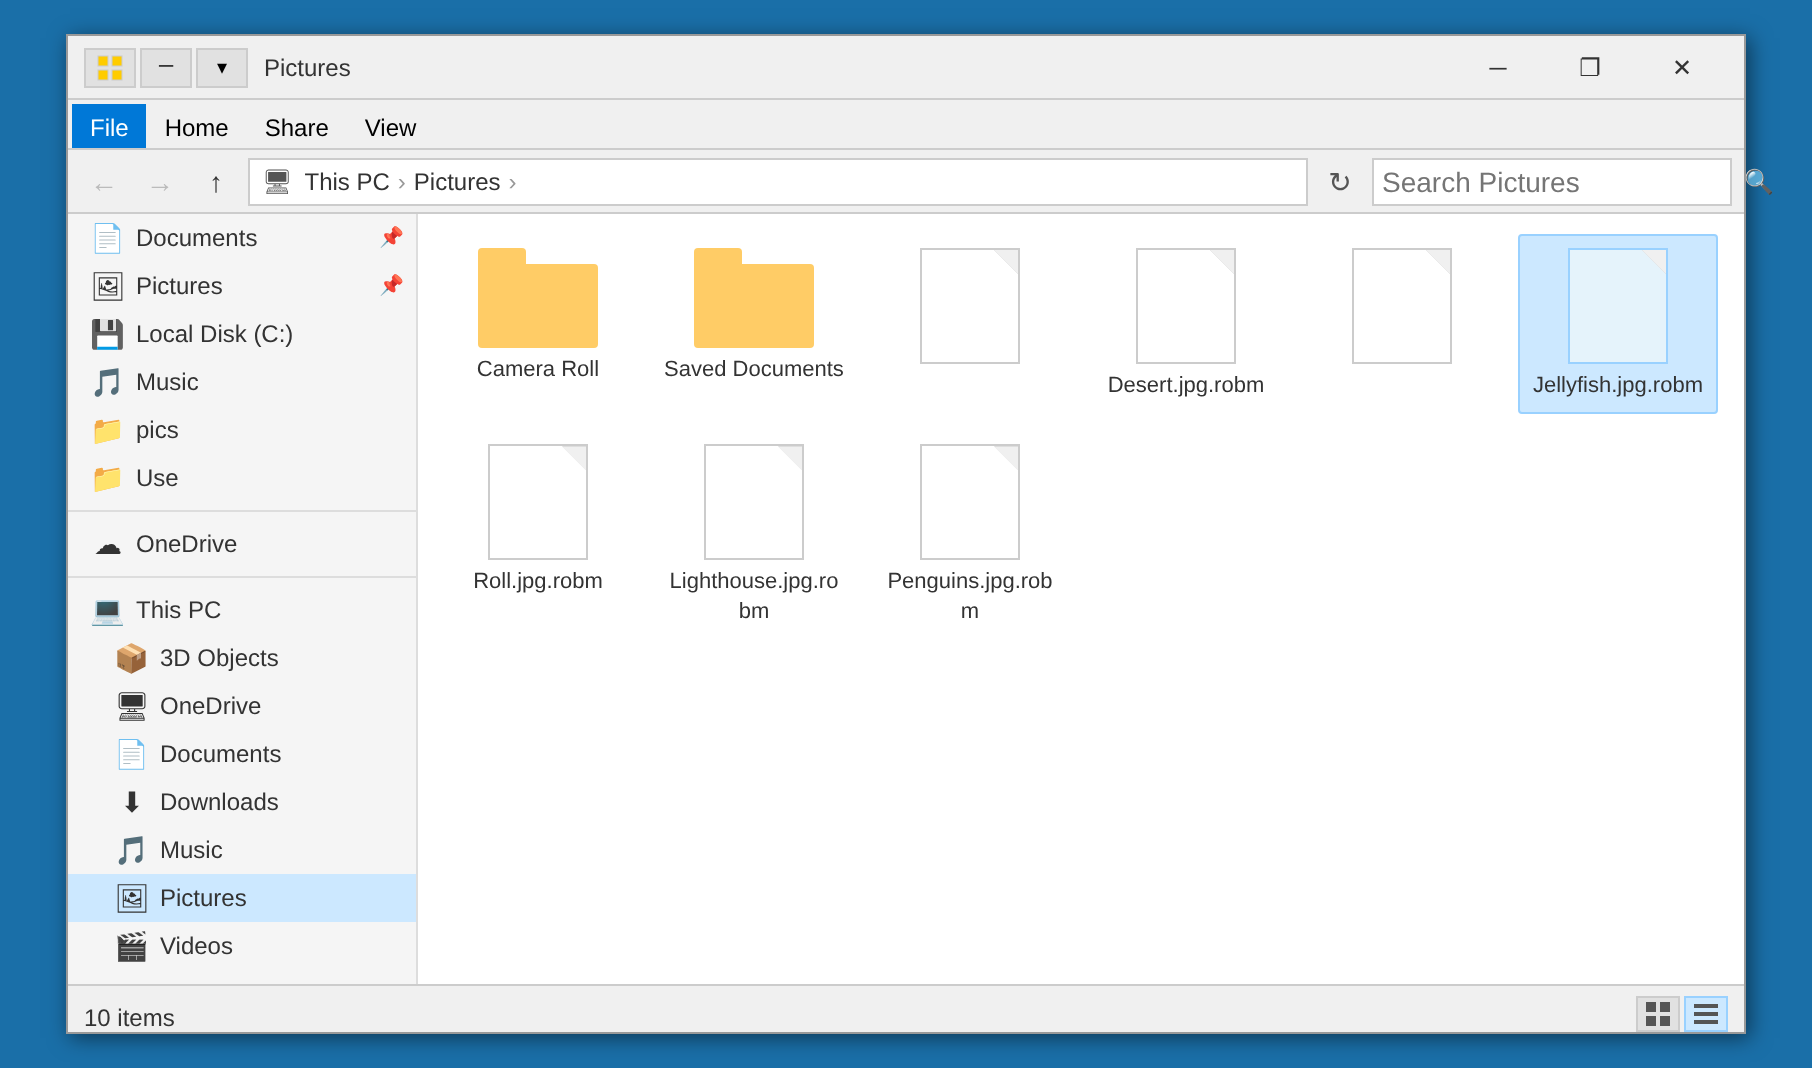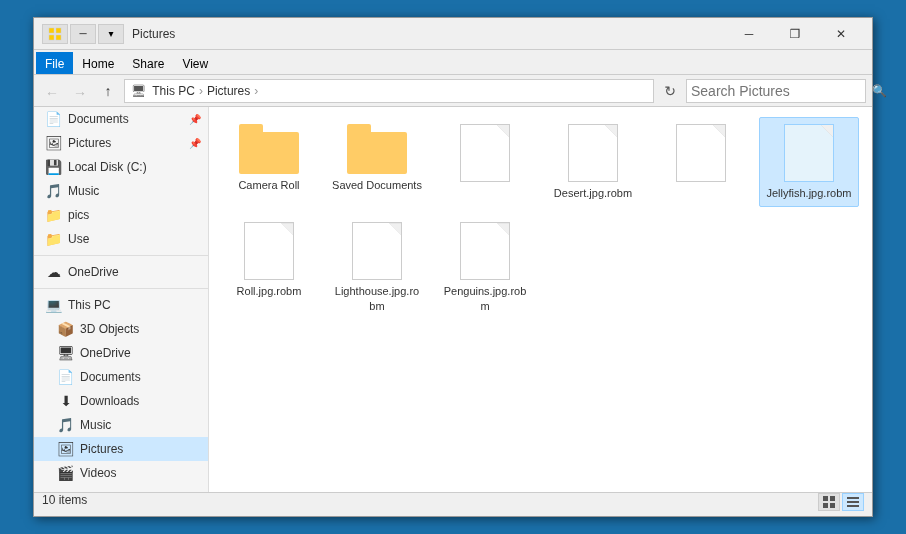--- a/index.html
+++ b/index.html
@@ -312,21 +312,21 @@
       word-break: break-word;
       line-height: 1.3;
     }
 
     
     .status-bar {
       height: 24px;
       background: #f0f0f0;
       border-top: 1px solid #ccc;
       display: flex;
-      align-items: flex-start;
+      align-items: flex-end;
       padding: 0 8px;
       font-size: 12px;
       color: #333;
       justify-content: space-between;
     }
     .view-toggles {
       display: flex;
       gap: 2px;
     }
     .view-btn {

